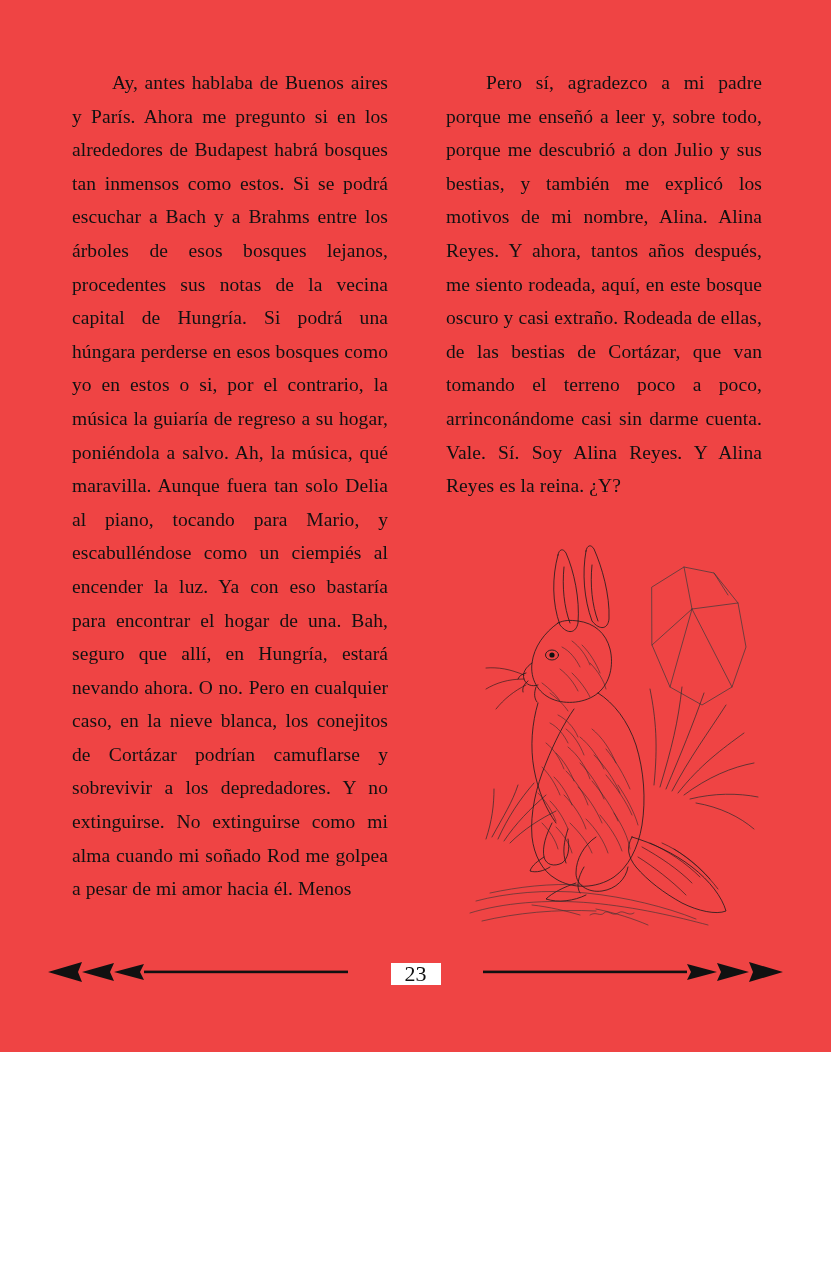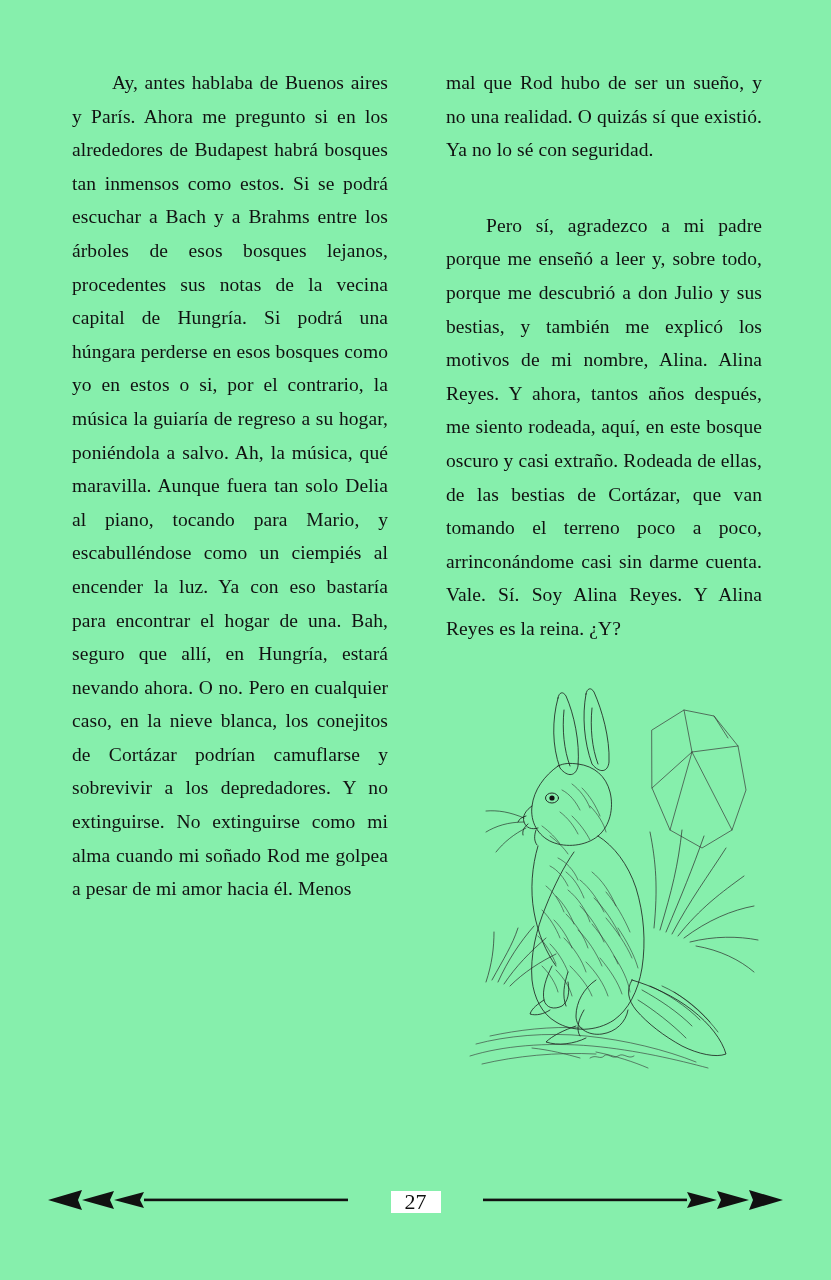--- a/index.html
+++ b/index.html
@@ -14,22 +14,22 @@
     font-family: "Liberation Serif", serif;
     color: #111111;
     position: relative;
     overflow: hidden;
   }
 
   .page {
     position: absolute;
     left: 0; top: 0;
     width: 831px;
-    height: 1280px;
-    background: #86efac;
+    height: 1052px;
+    background: #ef4444;
     text-decoration: underline;
   }
 
   .columns {
     position: absolute;
     left: 72px;
     top: 66px;
     width: 690px;
     display: flex;
     gap: 58px;
@@ -106,21 +106,20 @@
 
 <div class="page">
 
   <div class="columns">
 
     <div class="col">
       <p class="body-par loose"><span class="indent"></span><span>Ay, antes hablaba de Buenos aires y París. Ahora me pregunto si en los alrededores de Budapest habrá bosques tan inmensos como estos. Si se podrá escuchar a Bach y a Brahms entre los árboles de esos bosques lejanos, procedentes sus notas de la vecina capital de Hungría. Si podrá una húngara perderse en esos bosques como yo en estos o si, por el contrario, la música la guiaría de regreso a su hogar, poniéndola a salvo. Ah, la música, qué maravilla. Aunque fuera tan solo Delia al piano, tocando para Mario, y escabulléndose como un ciempiés al encender la luz. Ya con eso bastaría para encontrar el hogar de una. Bah, seguro que allí, en Hungría, estará nevando ahora. O no. Pero en cualquier caso, en la nieve blanca, los conejitos de Cortázar podrían camuflarse y sobrevivir a los depredadores. Y no extinguirse. No extinguirse como mi alma cuando mi soñado Rod me golpea a pesar de mi amor hacia él. Menos</span></p>
     </div>
 
     <div class="col">
-      <p class="body-par"><span>mal que Rod hubo de ser un sueño, y no una realidad. O quizás sí que existió. Ya no lo sé con seguridad.</span></p>
       <p class="body-par"><span class="indent"></span><span>Pero sí, agradezco a mi padre porque me enseñó a leer y, sobre todo, porque me descubrió a don Julio y sus bestias, y también me explicó los motivos de mi nombre, Alina. Alina Reyes. Y ahora, tantos años después, me siento rodeada, aquí, en este bosque oscuro y casi extraño. Rodeada de ellas, de las bestias de Cortázar, que van tomando el terreno poco a poco, arrinconándome casi sin darme cuenta. Vale. Sí. Soy Alina Reyes. Y Alina Reyes es la reina. ¿Y?</span></p>
 
       <div class="illustration">
         <svg width="316" height="390" viewBox="0 0 316 390" xmlns="http://www.w3.org/2000/svg">
           <g fill="none" stroke="#1a1a1a" stroke-width="0.8" stroke-linecap="round">
 
             <g stroke-width="0.7" stroke="#3a3a3a">
               <path d="M206 50 L238 30 L268 36 L292 66 L300 110 L286 150 L256 168 L224 150 L206 108 Z"></path>
               <path d="M238 30 L246 72 L224 150"></path>
               <path d="M246 72 L292 66"></path>
@@ -256,21 +255,21 @@
       <span class="orn left">
         <svg width="300" height="26" viewBox="0 0 300 26" xmlns="http://www.w3.org/2000/svg">
           <g fill="#111" stroke="#111">
             <path d="M0 13 L34 3 L30 13 L34 23 Z" stroke="none"></path>
             <path d="M34 13 L66 4 L62 13 L66 22 Z" stroke="none"></path>
             <path d="M66 13 L96 5 L92 13 L96 21 Z" stroke="none"></path>
             <rect x="96" y="11.6" width="204" height="2.6" stroke="none"></rect>
           </g>
         </svg>
       </span>
-      <span class="page-number">27</span>
+      <span class="page-number">23</span>
 
       <span class="orn right">
         <svg width="300" height="26" viewBox="0 0 300 26" xmlns="http://www.w3.org/2000/svg">
           <g fill="#111">
             <path d="M300 13 L266 3 L270 13 L266 23 Z"></path>
             <path d="M266 13 L234 4 L238 13 L234 22 Z"></path>
             <path d="M234 13 L204 5 L208 13 L204 21 Z"></path>
             <rect x="0" y="11.6" width="204" height="2.6"></rect>
           </g>
         </svg>

